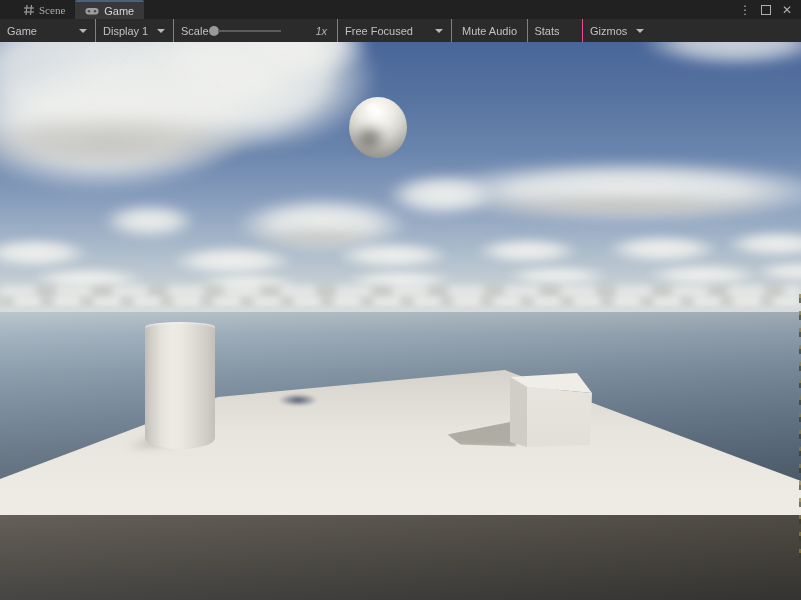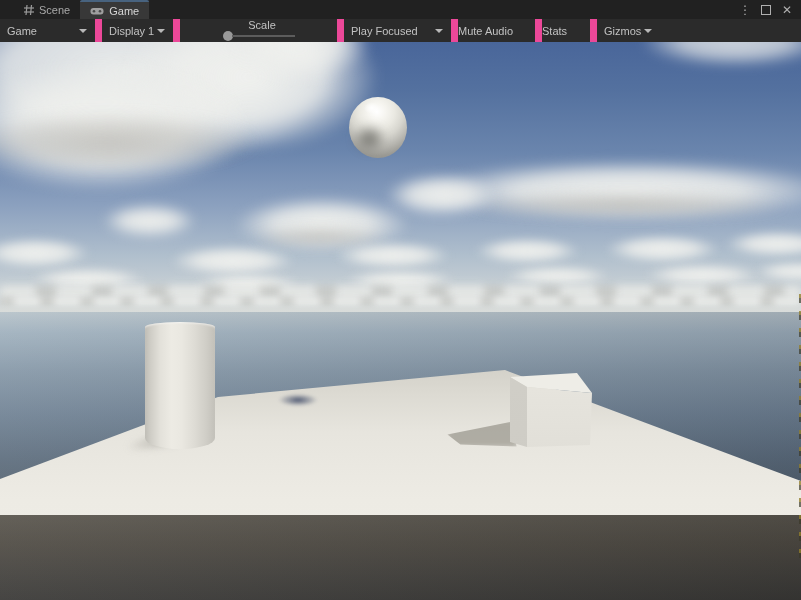--- a/index.html
+++ b/index.html
@@ -3,40 +3,40 @@
 <meta charset="utf-8">
 <style>
   html,body{margin:0;padding:0;background:#111;}
   .window{position:relative;width:801px;height:600px;overflow:hidden;
     font-family:"Liberation Sans",sans-serif;background:#222;}
 
   
   .tabbar{position:absolute;left:0;top:0;width:801px;height:19px;background:#212121;
     display:flex;align-items:stretch;}
   .tab{display:flex;align-items:center;gap:5px;padding:0 10px;font-size:11px;color:#a9a9a9;}
-  .tab.scene{margin-left:14px;}
+  .tab.scene{margin-left:14px;font-family:Liberation Serif, serif;}
   .tab.active{background:#383838;color:#d6d6d6;border-top:2px solid #48637f;padding-top:0;
     border-radius:2px 2px 0 0;}
   .tab .ticon{display:inline-flex;align-items:center;}
   .winctrl{margin-left:auto;display:flex;align-items:center;gap:7px;padding-right:7px;}
   .winctrl .wbtn{color:#b0b0b0;font-size:12px;line-height:1;display:flex;align-items:center;
     justify-content:center;width:14px;height:14px;cursor:default;}
   .maxbox{width:8px;height:8px;border:1px solid #b0b0b0;}
 
   
   .toolbar{position:absolute;left:0;top:19px;width:801px;height:23px;background:#2b2b2b;
     display:flex;align-items:stretch;font-size:11px;color:#c2c2c2;}
-  .tb{display:flex;align-items:center;border-left:7px solid #ec4899;box-sizing:border-box;}
+  .tb{display:flex;align-items:center;border-left:1px solid #ec4899;box-sizing:border-box;}
   .tb:first-child{border-left:none;}
   .tb .lbl{padding-left:7px;white-space:nowrap;}
   .arrow{width:0;height:0;border-left:4px solid transparent;border-right:4px solid transparent;
     border-top:4px solid #b8b8b8;margin-left:auto;margin-right:8px;}
   .tb.popup{cursor:default;}
-  .tb.btn{justify-content:flex-start;}
-  .scalegrp{gap:0;flex-direction:column;}
+  .tb.btn{justify-content:center;}
+  .scalegrp{gap:0;}
   .slider{display:flex;align-items:center;width:72px;position:relative;height:100%;}
   .knob{width:10px;height:10px;border-radius:50%;background:#999;flex:0 0 auto;}
   .track{height:2px;background:#5c5c5c;flex:1;margin-left:-1px;}
   .scaleval{color:#b5b5b5;padding-right:10px;font-style:italic;}
 
   
   .viewport{position:absolute;left:0;top:42px;width:801px;height:558px;overflow:hidden;background:#7d93b2;}
   .sky{position:absolute;left:0;top:0;width:801px;height:274px;
     background:linear-gradient(to bottom,#49669a 0%,#54719f 18%,#6a85ad 40%,#8ca1bf 60%,#b0bfcd 78%,#ccd3d6 92%,#d8dcda 100%);}
   .cloud{position:absolute;border-radius:50%;filter:blur(6px);
@@ -138,27 +138,27 @@
     </div>
     <div class="tb scalegrp" style="width:164px;">
       <span class="lbl">Scale</span>
       <span class="slider">
         <span class="knob"></span>
         <span class="track"></span>
       </span>
       <span class="scaleval" style="margin-left:auto;">1x</span>
     </div>
     <div class="tb popup" style="width:114px;">
-      <span class="lbl">Play Focused</span>
+      <span class="lbl">Free Focused</span>
       <span class="arrow"></span>
     </div>
     <div class="tb btn" style="width:76px;">
       <span>Mute Audio</span>
     </div>
-    <div class="tb btn" style="width:39px;margin-left:8px;">
+    <div class="tb btn" style="width:39px;">
       <span>Stats</span>
     </div>
     <div class="tb popup" style="width:70px;margin-left:16px;">
       <span class="lbl">Gizmos</span>
       <span class="arrow"></span>
     </div>
   </div>
 
   <div class="viewport">
     <div class="sky"></div>

